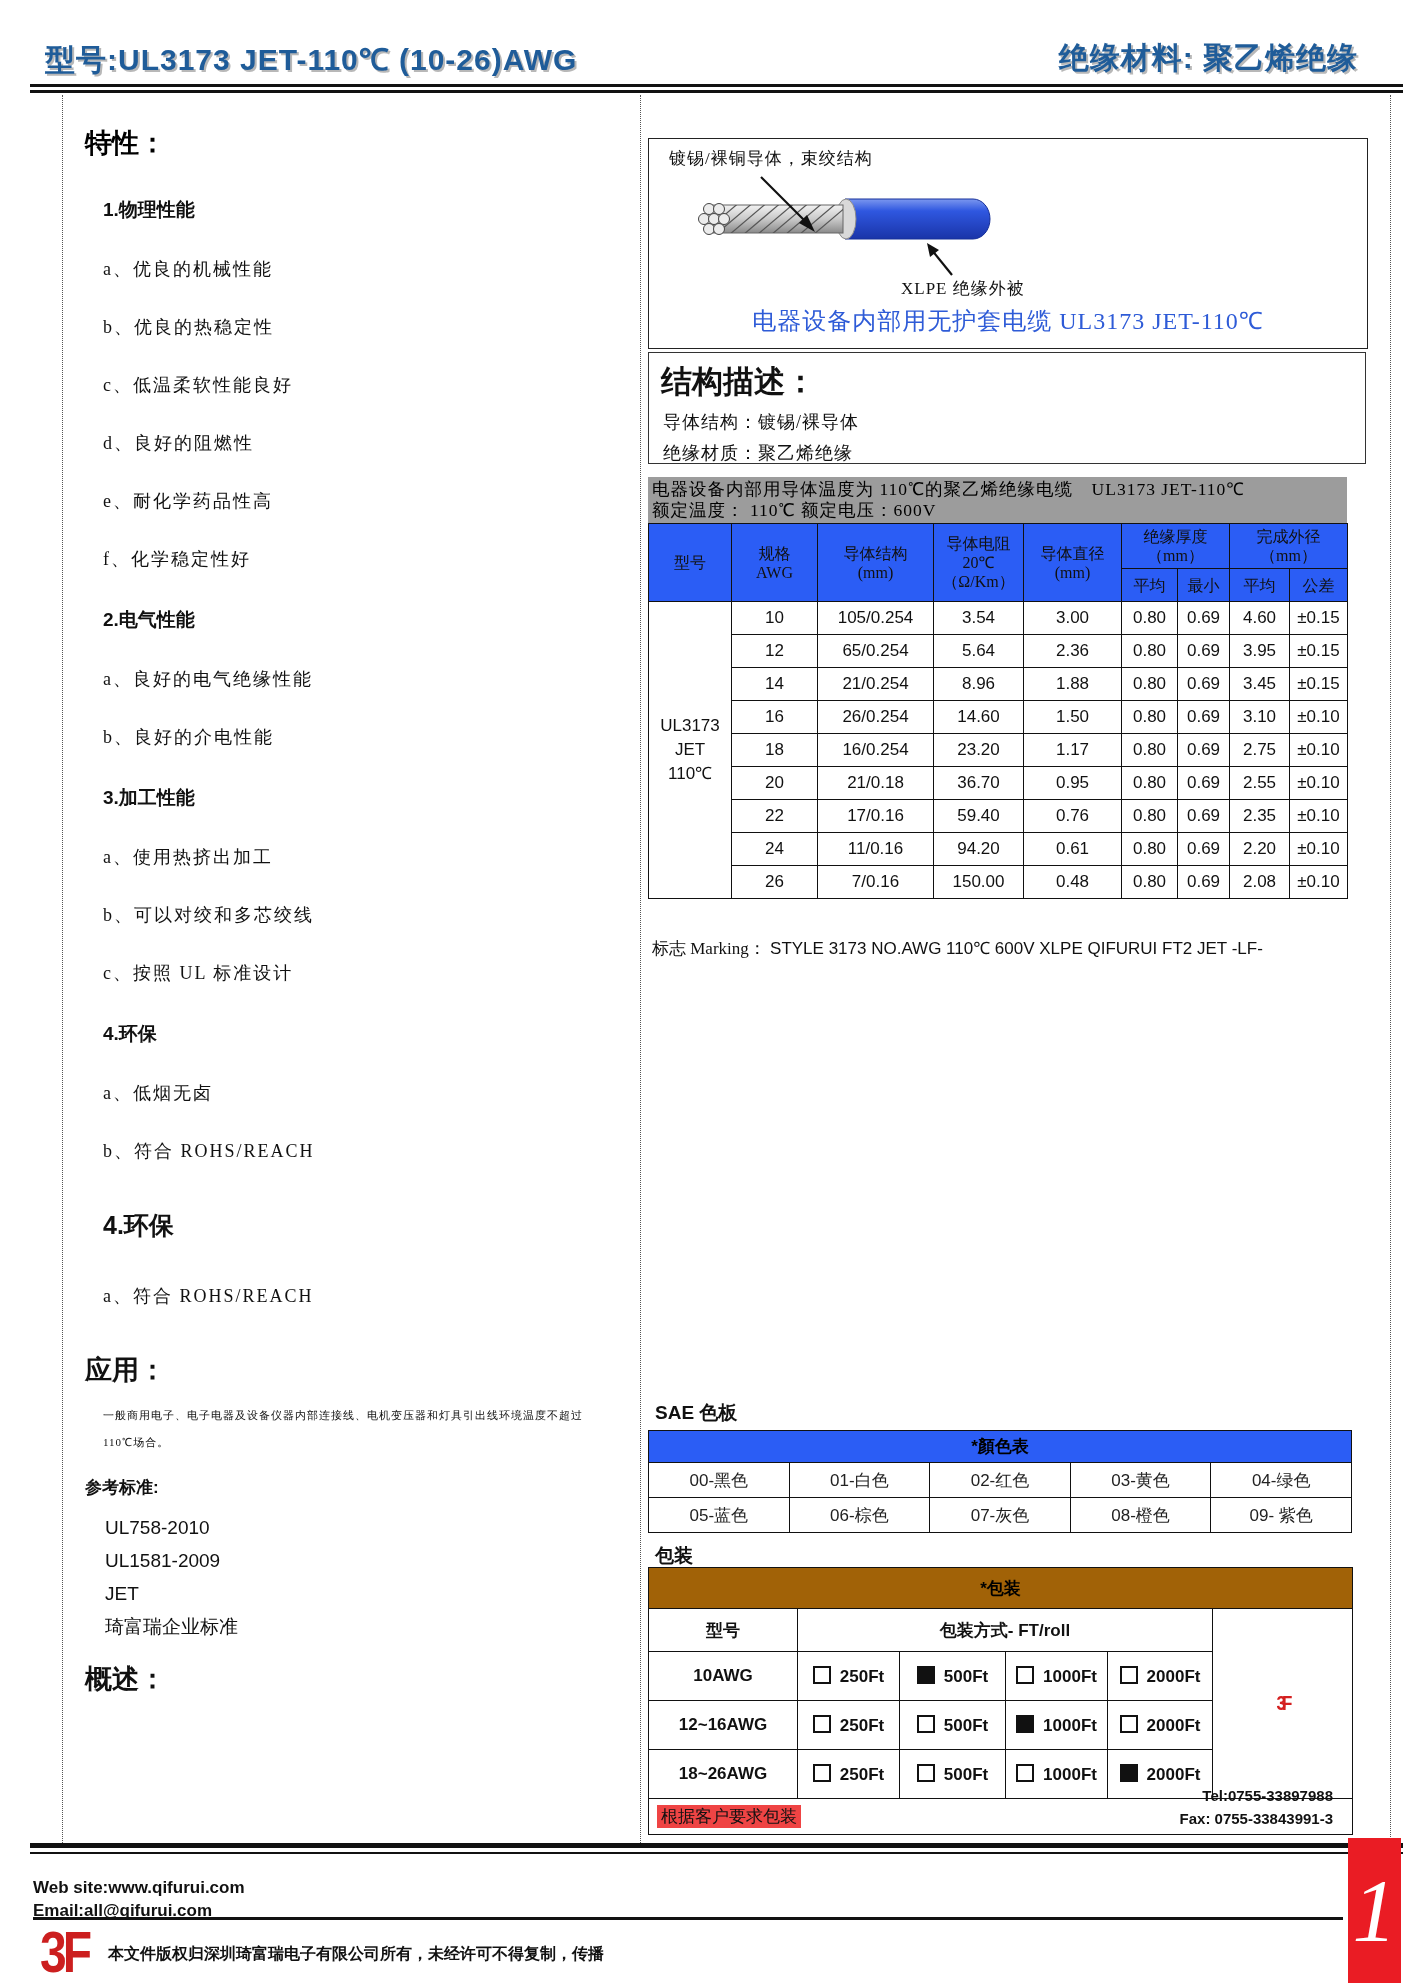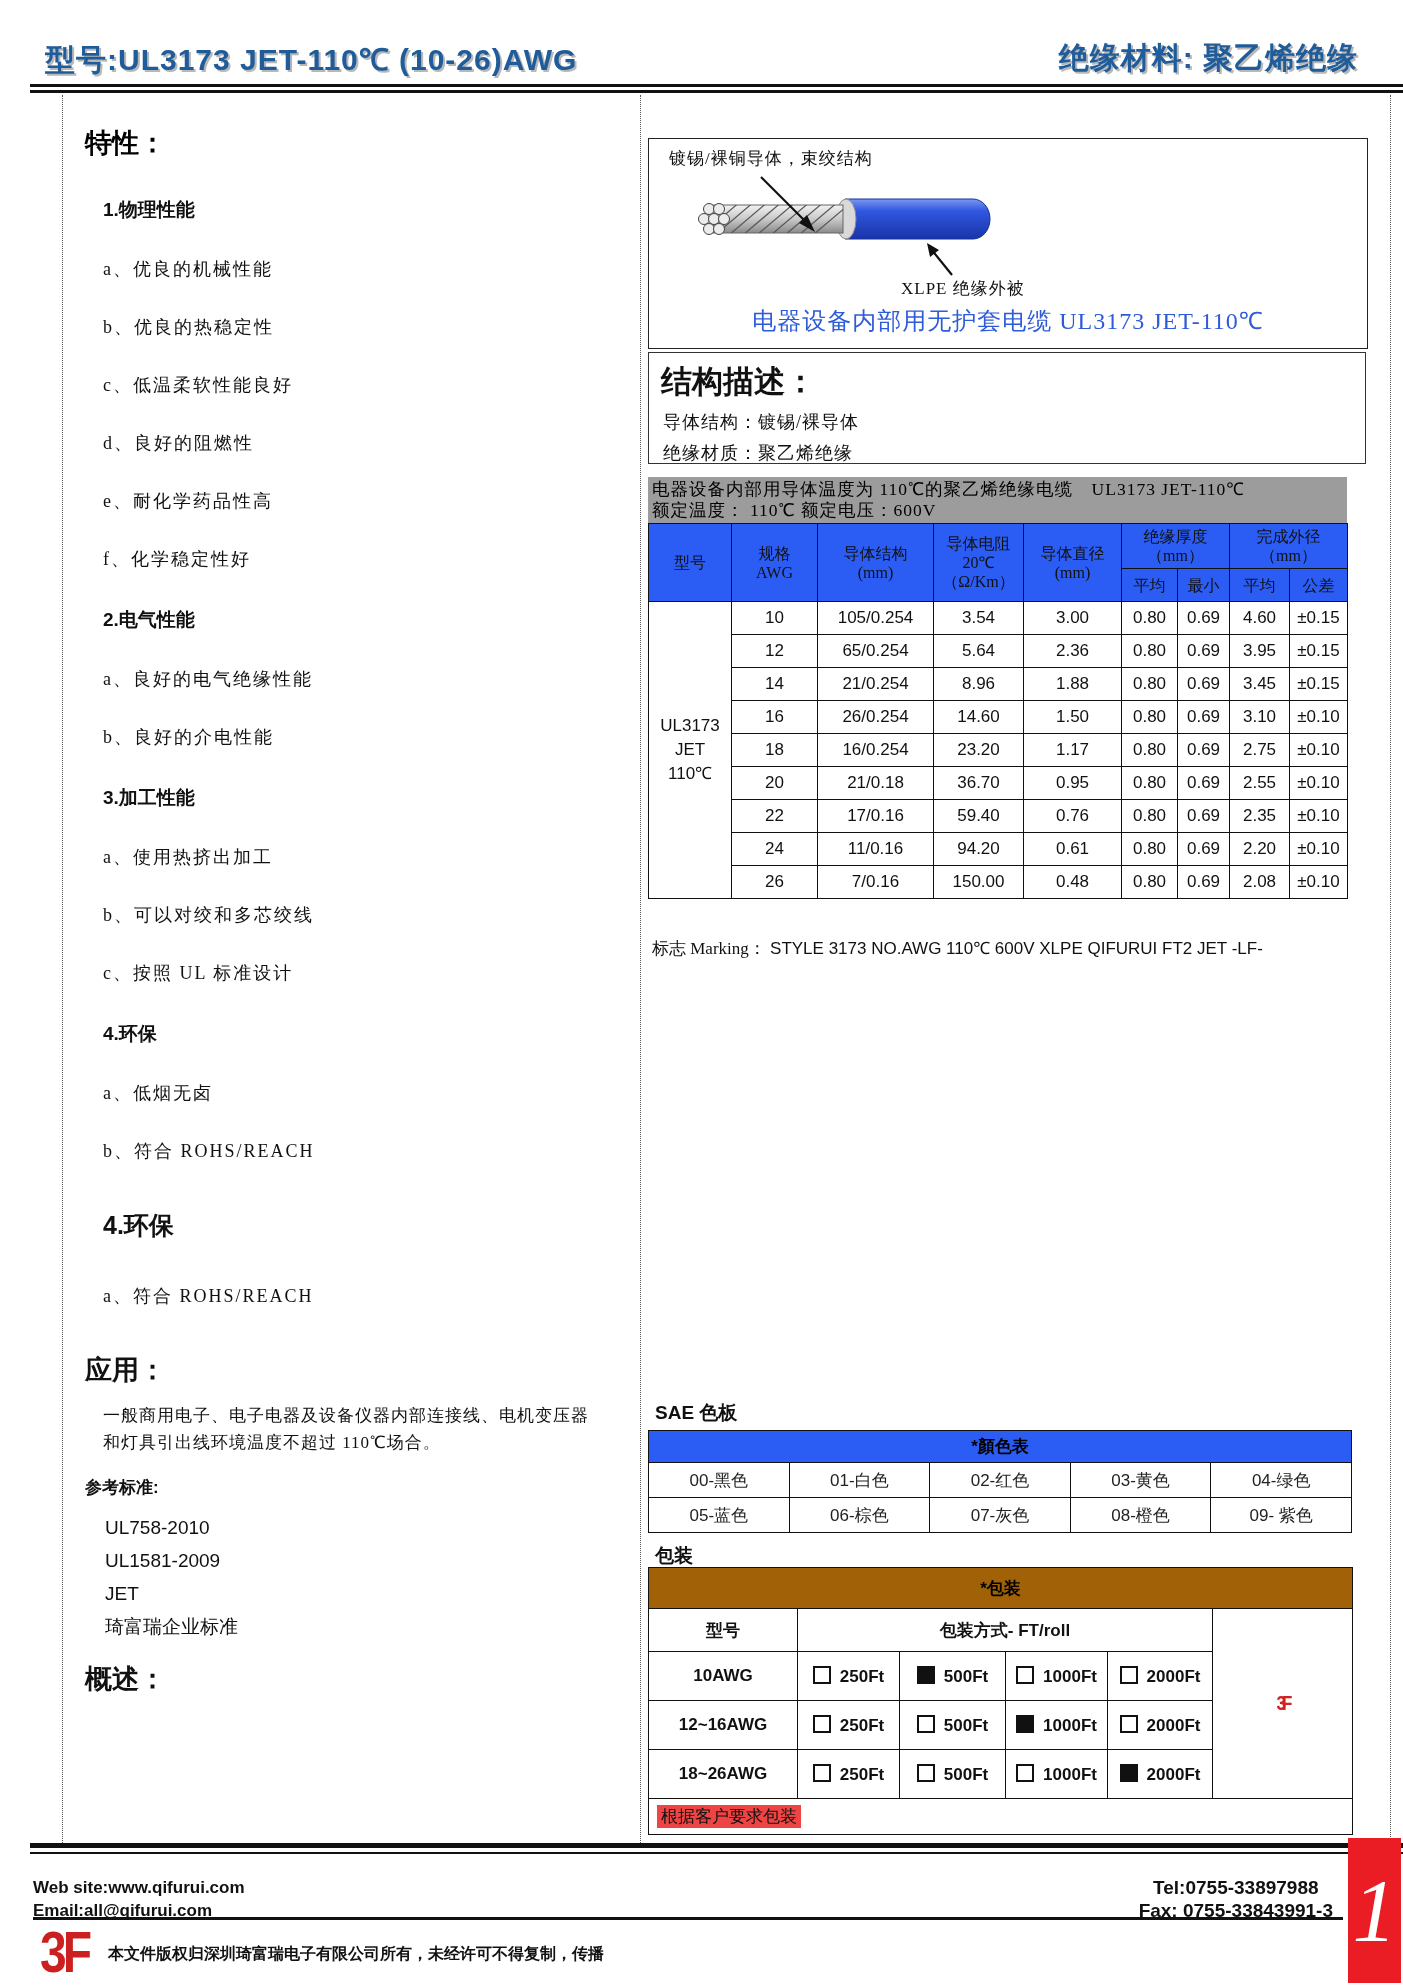--- a/index.html
+++ b/index.html
@@ -18,21 +18,21 @@
   .dv-left{left:62px;} .dv-mid{left:640px;} .dv-right{left:1390px;}
 
   
   .left-col{position:absolute;left:63px;top:95px;width:555px;}
   .feat-title{font-family:"Liberation Sans",sans-serif;font-weight:bold;font-size:27px;margin:30px 0 0 22px;color:#000;}
   .feat-h{font-family:"Liberation Sans",sans-serif;font-weight:bold;font-size:19px;margin:36px 0 0 40px;}
   .feat-i{font-size:18px;margin:34px 0 0 40px;letter-spacing:2px;}
   .env2-h{font-family:"Liberation Sans",sans-serif;font-weight:bold;font-size:25px;margin:46px 0 0 40px;}
   .env2-i{font-size:18px;margin:42px 0 0 40px;letter-spacing:2px;}
   .app-title{font-family:"Liberation Sans",sans-serif;font-weight:bold;font-size:27px;margin:44px 0 0 22px;}
-  .app-text{font-size:17px;margin:14px 0 0 40px;width:500px;line-height:27px;letter-spacing:1px;}
+  .app-text{font-size:11px;margin:14px 0 0 40px;width:500px;line-height:27px;letter-spacing:1px;}
   .std-title{font-family:"Liberation Sans",sans-serif;font-weight:bold;font-size:17px;margin:20px 0 0 22px;}
   .std-list{margin:16px 0 0 42px;}
   .std-i{font-family:"Liberation Sans",sans-serif;font-size:19px;margin-top:8px;line-height:25px;}
   .ov-title{font-family:"Liberation Sans",sans-serif;font-weight:bold;font-size:27px;margin:22px 0 0 22px;}
 
   
   .cable-box{position:absolute;left:648px;top:138px;width:718px;height:209px;border:1px solid #222;}
   .cable-label{position:absolute;left:20px;top:8px;font-size:17px;letter-spacing:1px;}
   .xlpe-label{position:absolute;left:252px;top:138px;font-size:17px;letter-spacing:1px;}
   .cable-caption{position:absolute;left:0;top:164px;width:100%;text-align:center;
@@ -85,22 +85,22 @@
   .pkg-logo-cell{font-family:"Liberation Sans",sans-serif;font-weight:bold;font-size:56px;
         color:#d42020;letter-spacing:-4px;transform:scaleY(1.15);}
   .pkg-note{height:33px;text-align:left !important;padding-left:8px;border-top:1px solid #111;}
   .pkg-note-hl{background:#ef4444;font-family:"Liberation Serif",serif;font-size:17px;padding:2px 4px;}
 
   
   .foot-dbl{position:absolute;top:1843px;left:30px;width:1373px;height:4px;
         border-top:5px solid #111;border-bottom:2px solid #111;}
   .contact-left{position:absolute;left:33px;top:1876px;font-family:"Liberation Sans",sans-serif;
         font-weight:bold;font-size:17px;line-height:23px;}
-  .contact-right{position:absolute;right:70px;top:1876px;text-align:center;
-        font-family:"Liberation Sans",sans-serif;font-weight:bold;font-size:19px;line-height:23px;}
+  .contact-right{position:absolute;right:70px;top:1784px;text-align:right;
+        font-family:"Liberation Sans",sans-serif;font-weight:bold;font-size:15px;line-height:23px;}
   .foot-line{position:absolute;top:1917px;left:33px;width:1310px;border-top:3px solid #111;}
   .foot-logo{position:absolute;left:40px;top:1925px;font-family:"Liberation Sans",sans-serif;
         font-weight:bold;font-size:48px;color:#cc1f1f;letter-spacing:-4px;transform:scaleY(1.2);}
   .copyright{position:absolute;left:108px;top:1944px;font-family:"Liberation Sans",sans-serif;
         font-weight:bold;font-size:16px;}
   .page-num{position:absolute;right:2px;top:1838px;width:53px;height:145px;background:#ea1c24;
         color:#fff;display:flex;align-items:center;justify-content:center;
         font-family:"Liberation Serif",serif;font-style:italic;font-size:88px;}
 </style>
 </head>

